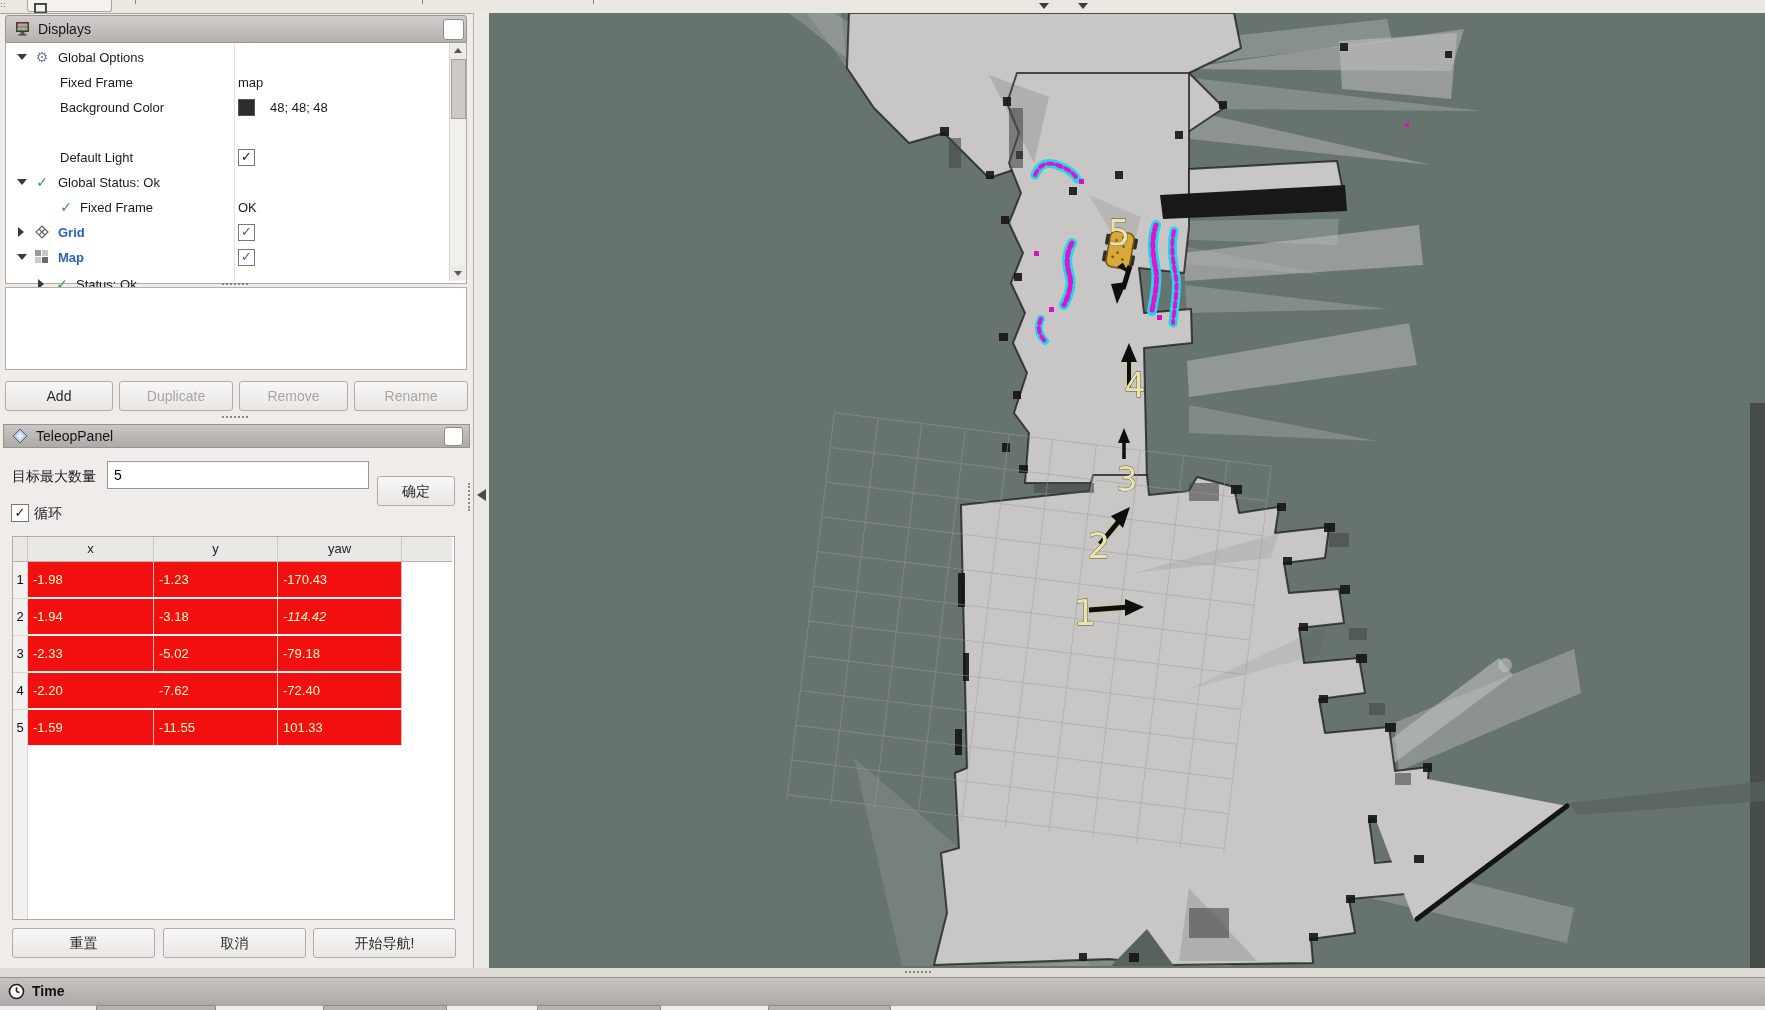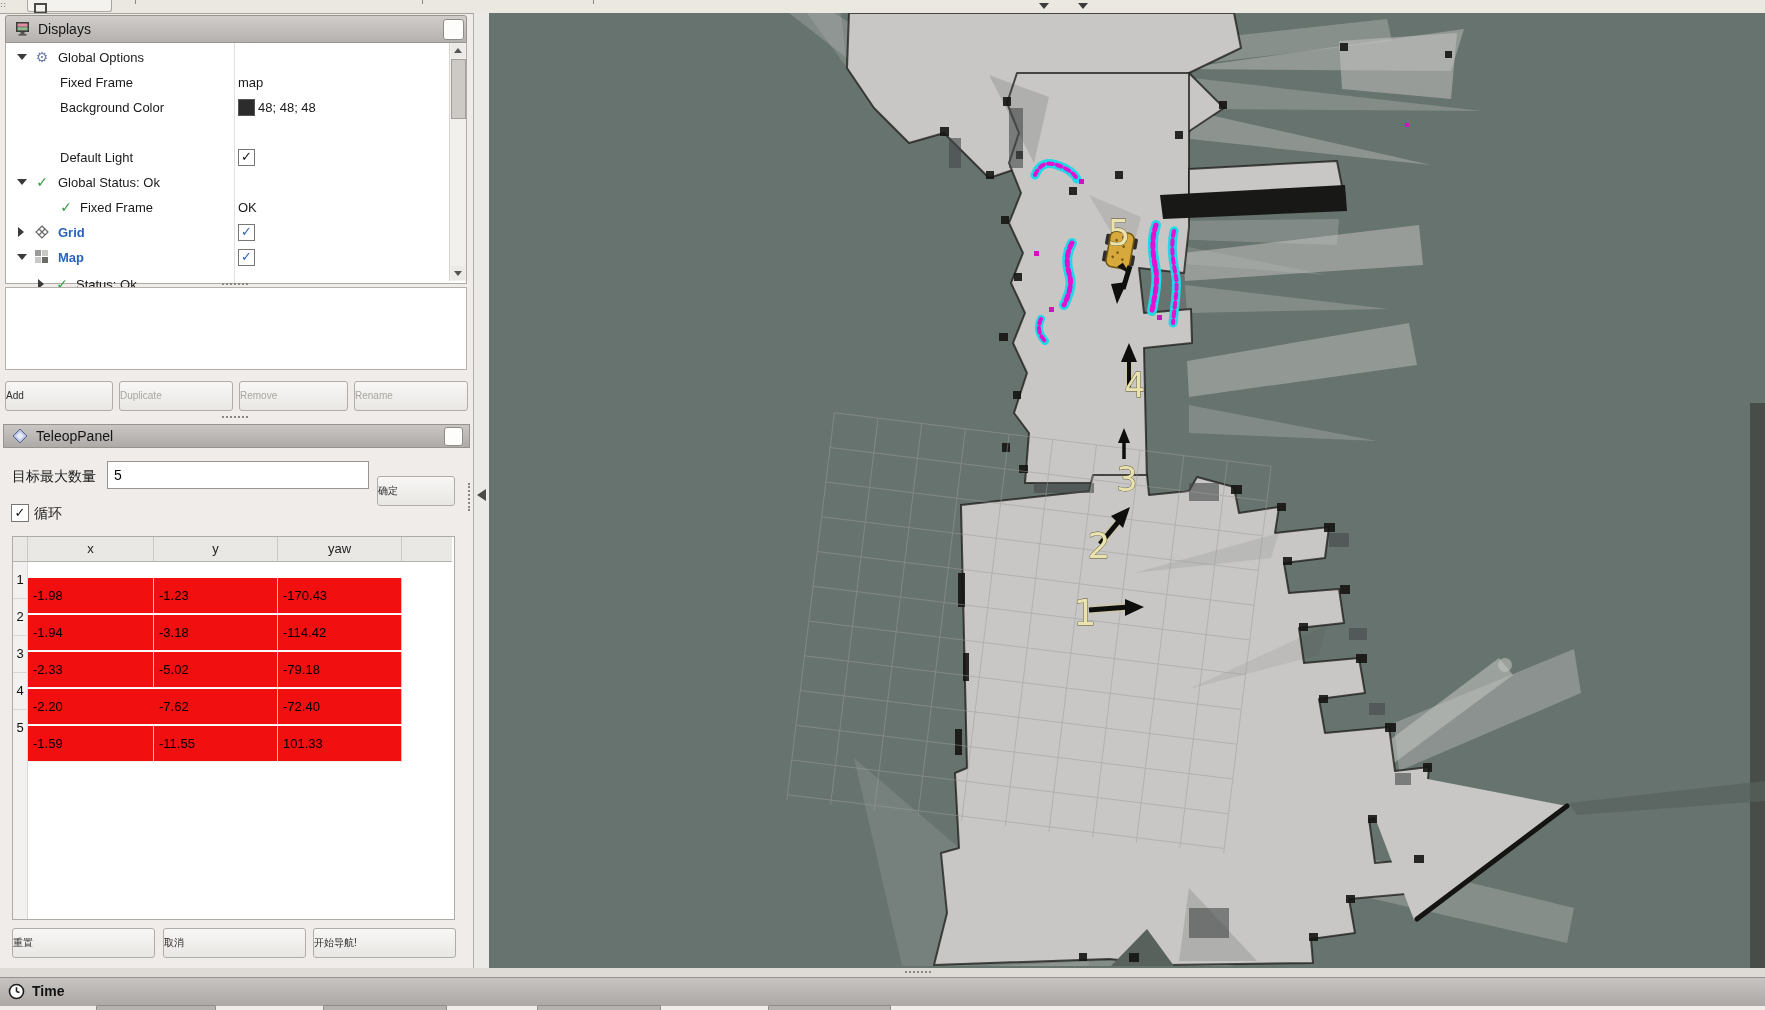--- a/index.html
+++ b/index.html
@@ -40,36 +40,36 @@
   .swatch{position:absolute;left:232px;top:4px;width:15px;height:15px;background:#2c2c2c;border:1px solid #555;}
   
   .sbar{position:absolute;left:443px;top:0;width:16px;height:238px;background:#f2f0ed;border-left:1px solid #d8d5d1;}
   .sbtn{position:absolute;left:1px;width:14px;height:14px;background:#eceae7;}
   .sthumb{position:absolute;left:1px;top:16px;width:13px;height:58px;background:#cdcac6;border:1px solid #a29f9b;}
   .tri-up{position:absolute;left:3px;top:4px;width:0;height:0;border-left:4px solid transparent;border-right:4px solid transparent;border-bottom:5px solid #555;}
   .tri-dn{position:absolute;left:3px;top:5px;width:0;height:0;border-left:4px solid transparent;border-right:4px solid transparent;border-top:5px solid #555;}
 
   
   .btn{position:absolute;height:28px;background:linear-gradient(#f8f7f5,#e9e7e4);border:1px solid #b0ada9;
-       border-radius:3px;font-size:10px;color:#2b2b2b;text-align:left;line-height:28px;}
+       border-radius:3px;font-size:14px;color:#2b2b2b;text-align:center;line-height:28px;}
   .btn.disabled{color:#a9a6a2;}
   .dots{position:absolute;width:26px;height:0;border-top:2px dotted #8b8884;}
 
   
   .field{position:absolute;background:#fff;border:1px solid #999591;font-size:14px;padding:0 0 0 6px;
          font-family:"Liberation Sans","DejaVu Sans",sans-serif;}
   
   #goal-table{left:12px;top:536px;width:441px;height:382px;background:#fff;border:1px solid #aeaba7;}
   .gt-head{position:absolute;top:0;height:24px;background:#eae8e5;border-bottom:1px solid #b5b2ae;
            border-right:1px solid #cbc8c5;text-align:center;line-height:24px;color:#222;}
   .gt-row{position:absolute;left:0;height:37px;width:439px;}
   .gt-num{position:absolute;left:0;top:0;width:14px;height:36px;background:#f3f1ef;border-right:1px solid #d9d6d3;
           border-bottom:1px solid #d9d6d3;text-align:center;line-height:36px;color:#111;}
-  .gt-cell{position:absolute;top:0;height:36px;background:#f10f0f;color:#000000;line-height:36px;
-           padding-left:5px;border-right:1px solid #f7b9b2;border-bottom:1px solid #f7f5f3;box-sizing:border-box;margin-top:16px;}
+  .gt-cell{position:absolute;top:0;height:36px;background:#f10f0f;color:#fef9c3;line-height:36px;
+           padding-left:5px;border-right:1px solid #f7b9b2;border-bottom:1px solid #f7f5f3;box-sizing:border-box;}
   .gt-numstrip{position:absolute;left:0;top:209px;width:14px;bottom:0;background:#f3f1ef;border-right:1px solid #d9d6d3;}
 
   
   #vsplit{left:473px;top:13px;width:16px;height:955px;background:#eceae6;border-left:1px solid #b2afab;}
   .vdots{position:absolute;left:-6px;top:470px;height:28px;width:0;border-left:2px dotted #8b8884;}
   .split-arrow{position:absolute;left:3px;top:476px;width:0;height:0;border-top:6px solid transparent;
                border-bottom:6px solid transparent;border-right:9px solid #4b4a47;}
   #bstrip{left:0;top:968px;width:1765px;height:9px;background:#dedbd7;}
   #timebar{left:0;top:977px;width:1765px;height:28px;background:linear-gradient(#c6c3c0,#abA8a5);border-top:1px solid #96938f;padding-left:29px;}
   .bot-btn{position:absolute;top:1005px;height:10px;background:#b5b2af;border:1px solid #8e8b87;border-bottom:none;border-radius:2px 2px 0 0;}
@@ -111,21 +111,21 @@
       <span class="ticon gear" style="left:28px">⚙</span>
       <span class="tlabel" style="left:52px">Global Options</span>
     </div>
     <div class="trow" style="top:27px">
       <span class="tlabel" style="left:54px">Fixed Frame</span>
       <span class="tvalue">map</span>
     </div>
     <div class="trow" style="top:52px">
       <span class="tlabel" style="left:54px">Background Color</span>
       <span class="swatch"></span>
-      <span class="tvalue" style="left:252px">48; 48; 48</span>
+      <span class="tvalue" style="left:264px">48; 48; 48</span>
     </div>
     <div class="trow" style="top:102px">
       <span class="tlabel" style="left:54px">Default Light</span>
       <span class="cbox" style="left:232px;top:4px;color:#111">✓</span>
     </div>
     <div class="trow" style="top:127px">
       <span class="tri-d" style="left:11px"></span>
       <span class="ticon gcheck" style="left:28px">✓</span>
       <span class="tlabel" style="left:52px">Global Status: Ok</span>
     </div>
@@ -205,21 +205,21 @@
         <div class="gt-row" style="top: 25px;">
           <div class="gt-num">1</div>
           <div class="gt-cell" style="left: 15px; width: 126px;">-1.98</div>
           <div class="gt-cell" style="left: 141px; width: 124px;">-1.23</div>
           <div class="gt-cell" style="left: 265px; width: 124px;">-170.43</div>
         </div>
         <div class="gt-row" style="top: 62px;">
           <div class="gt-num">2</div>
           <div class="gt-cell" style="left: 15px; width: 126px;">-1.94</div>
           <div class="gt-cell" style="left: 141px; width: 124px;">-3.18</div>
-          <div class="gt-cell" style="left: 265px; width: 124px;">-114.42</div>
+          <div class="gt-cell" style="left: 265px; width: 124px; font-style: italic;">-114.42</div>
         </div>
         <div class="gt-row" style="top: 99px;">
           <div class="gt-num">3</div>
           <div class="gt-cell" style="left: 15px; width: 126px;">-2.33</div>
           <div class="gt-cell" style="left: 141px; width: 124px;">-5.02</div>
           <div class="gt-cell" style="left: 265px; width: 124px;">-79.18</div>
         </div>
         <div class="gt-row" style="top: 136px;">
           <div class="gt-num">4</div>
           <div class="gt-cell" style="left: 15px; width: 143px;">-2.20</div>

